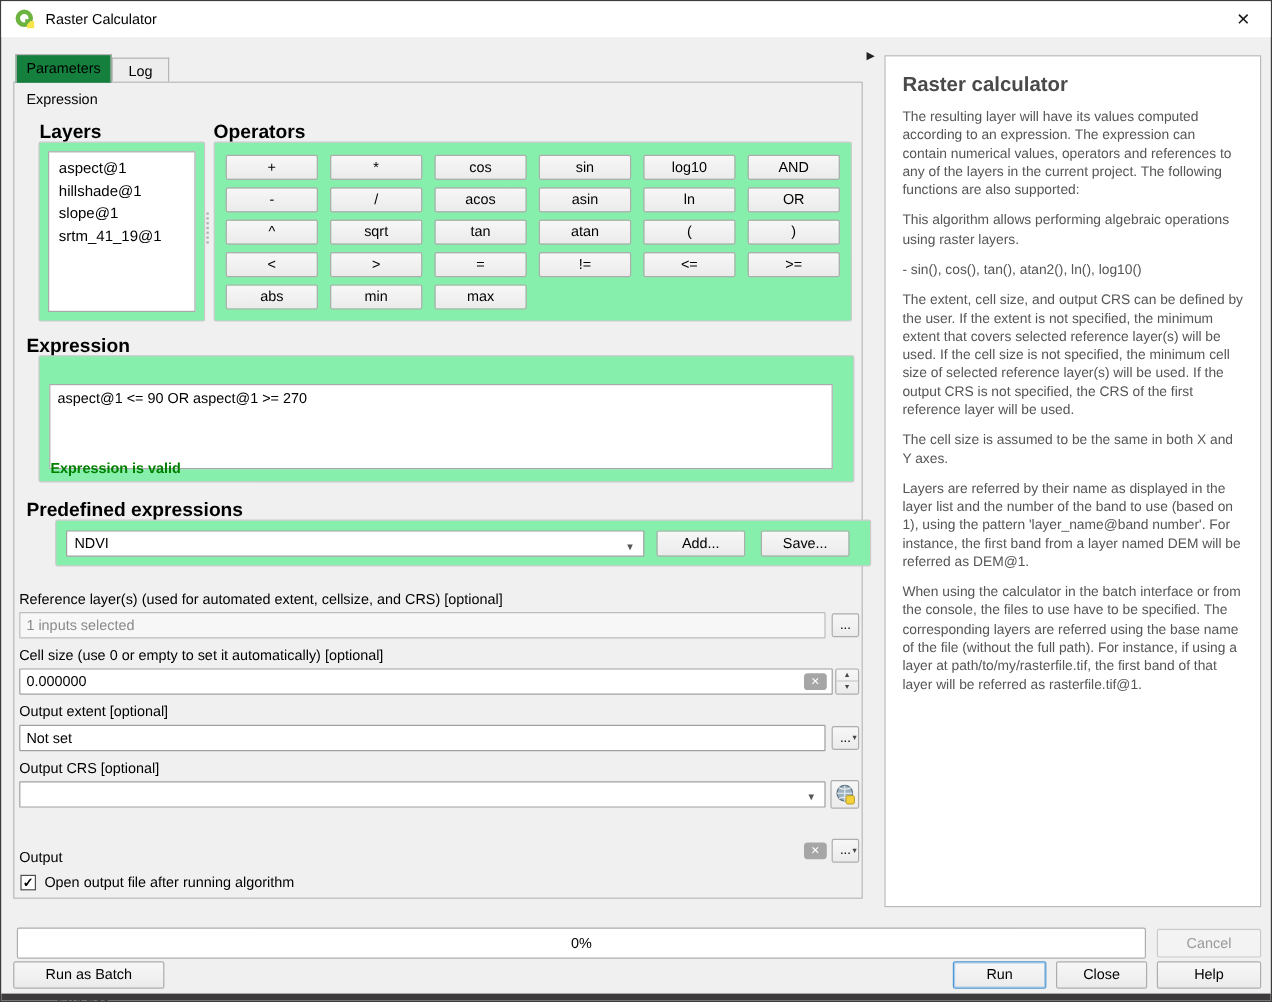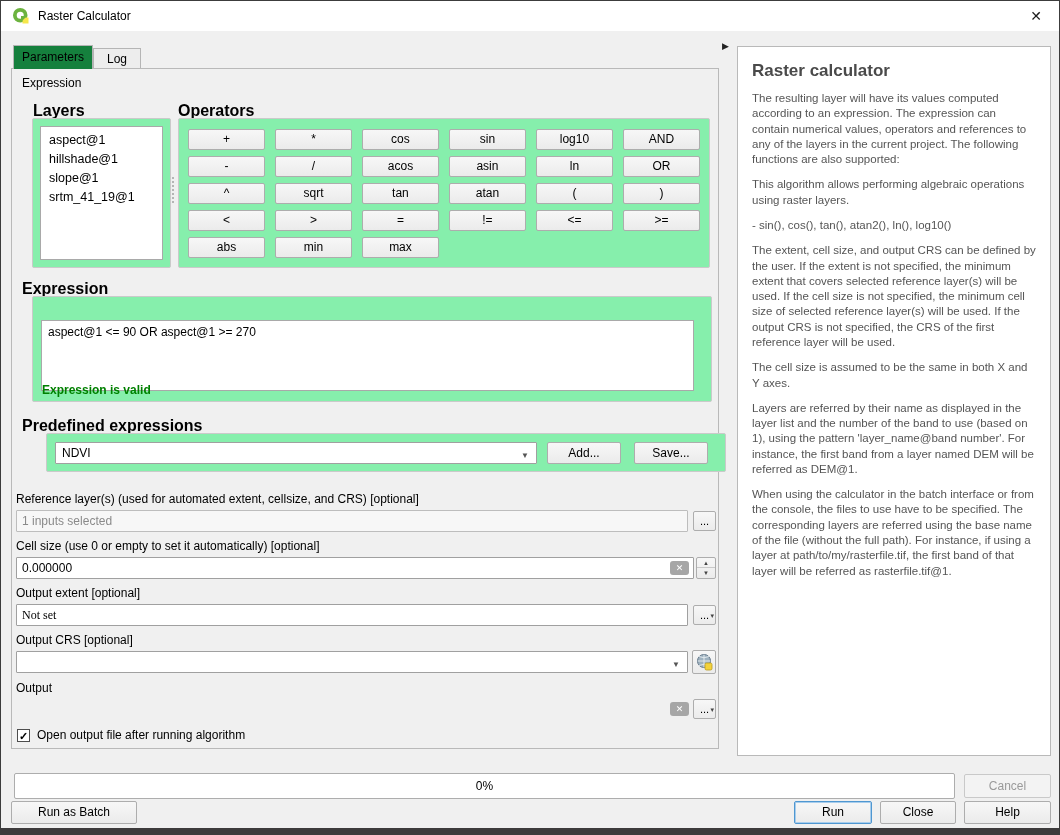--- a/index.html
+++ b/index.html
@@ -40,21 +40,21 @@
     border:1px solid #a9a9a9; padding:4px 6px; font-size:12px; resize:none;
     font-family:"Liberation Sans", sans-serif;margin-top:16px; }
   .valid-msg { position:absolute; left:9px; top:86px; font-weight:bold; color:#008000; }
   
   .combo { position:absolute; background:#fff; border:1px solid #a0a0a0; border-radius:1px;
     height:22px; line-height:20px; padding-left:6px; font-size:12px; }
   .combo .arrow { position:absolute; right:7px; top:1px; font-size:9px; color:#555; }
   
   .field { position:absolute; height:22px; background:#fff; border:1px solid #a0a0a0;
     border-radius:1px; padding:0 22px 0 5px; font-size:12px; font-family:"Liberation Sans", sans-serif; }
-  .field-plain { padding-right:5px;font-family:Liberation Serif, serif; }
+  .field-plain { padding-right:5px; }
   .field-disabled { background:#f7f7f7; color:#8a8a8a; border-color:#bdbdbd; padding-right:5px; }
   .clear-ico { position:absolute; width:19px; height:14px; background:#a6a6a6; border-radius:3px;
     color:#fff; font-size:9px; line-height:14px; text-align:center; cursor:pointer; }
   .mini-btn { position:absolute; width:23px; height:20px; line-height:18px; font-size:11px; }
   .mini-arrow { position:absolute; right:1px; bottom:-1px; font-size:7px; color:#444; }
   .spin { position:absolute; width:20px; height:22px; border:1px solid #adadad; border-radius:2px;
     background:linear-gradient(#f7f7f7,#ebebeb); }
   .spin div { height:10px; text-align:center; font-size:6px; color:#444; line-height:10px; cursor:pointer; }
   .spin div:first-child { border-bottom:1px solid #c9c9c9; }
   .icon-btn { position:absolute; width:24px; height:24px; padding:2px 0; }
@@ -194,21 +194,21 @@
       <span class="arrow" style="font-size:8px; top:3px;">▼</span>
     </div>
     <span class="btn icon-btn" style="left:680px; top:581px;">
       <svg width="18" height="18" viewBox="0 0 18 18">
         <circle cx="9" cy="8" r="6.5" fill="#9fb2c0" stroke="#5f7486" stroke-width="1"></circle>
         <path d="M2.5 8 H15.5 M9 1.5 V14.5 M4 3.5 Q9 6 14 3.5 M4 12.5 Q9 10 14 12.5" stroke="#e8eef2" stroke-width="0.9" fill="none"></path>
         <rect x="10" y="10" width="7" height="7" rx="1.5" fill="#f3d23b" stroke="#b89a1e" stroke-width="0.8"></rect>
       </svg>
     </span>
 
-    <span class="plain-label" style="left:4px; top:612px;">Output</span>
+    <span class="plain-label" style="left:4px; top:638px;">Output</span>
     <span class="clear-ico" style="left:658px; top:633px;">✕</span>
     <span class="btn mini-btn" style="left:681px; top:630px;"><span>...</span><span class="mini-arrow">▾</span></span>
 
     <div class="checkrow" style="top:659px;">
       <span class="checkbox">✓</span>
       <span>Open output file after running algorithm</span>
     </div>
   </div>
 
   <div class="helppanel">

